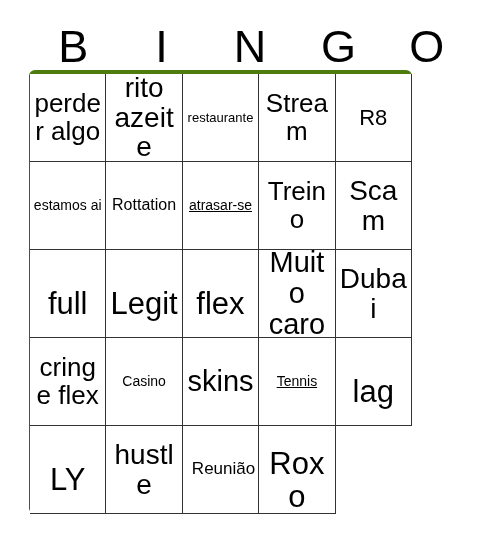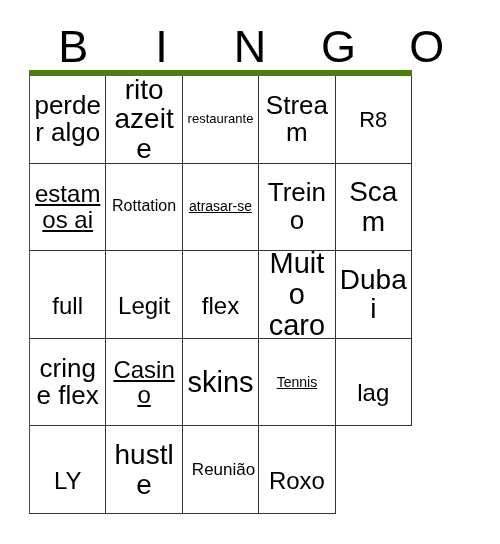--- a/index.html
+++ b/index.html
@@ -48,24 +48,25 @@
   
   #bingo-grid {
     position: absolute;
     left: 29px;
     top: 70px;
     width: 383px;
     height: 444px;
     display: grid;
     grid-template-columns: repeat(5, 1fr);
     grid-template-rows: repeat(5, 1fr);
-    border-top: 6px solid #4d7c0f;
+    border-top: 4px solid #4d7c0f;
     border-left: 1px solid #4d4d4d;
     box-sizing: border-box;
     background: #ffffff;
+    border-radius: 6px;
   }
   .bingo-cell {
     border-right: 1px solid #333333;
     border-bottom: 1px solid #333333;
     box-sizing: border-box;
     display: flex;
     align-items: center;
     justify-content: center;
     text-align: center;
     padding: 2px 3px;
@@ -79,26 +80,26 @@
     word-break: normal;
     overflow-wrap: break-word;
     hyphens: none;
   }
 
   
   .fs-xs  { font-size: 13px; }
   .fs-sm  { font-size: 16px; }
   .fs-smd { font-size: 17px; text-align: right; }
   .fs-md  { font-size: 19px; }
-  .fs-mdl { font-size: 24px; text-decoration: underline; }
+  .fs-mdl { font-size: 14px; }
   .fs-lg  { font-size: 14px; text-decoration: underline; }
   .fs-xl  { font-size: 26px; }
   .fs-2xl { font-size: 28px; }
   .fs-3xl { font-size: 29px; }
-  .fs-4xl { font-size: 24px; margin-top: 22px; }
+  .fs-4xl { font-size: 31px; margin-top: 22px; }
   .fs-5xl { font-size: 22px; }
 </style>
 </head>
 <body>
 
 <div id="bingo-card">
 
   <div id="bingo-header">
     <div class="header-letter">B</div>
     <div class="header-letter">I</div>

